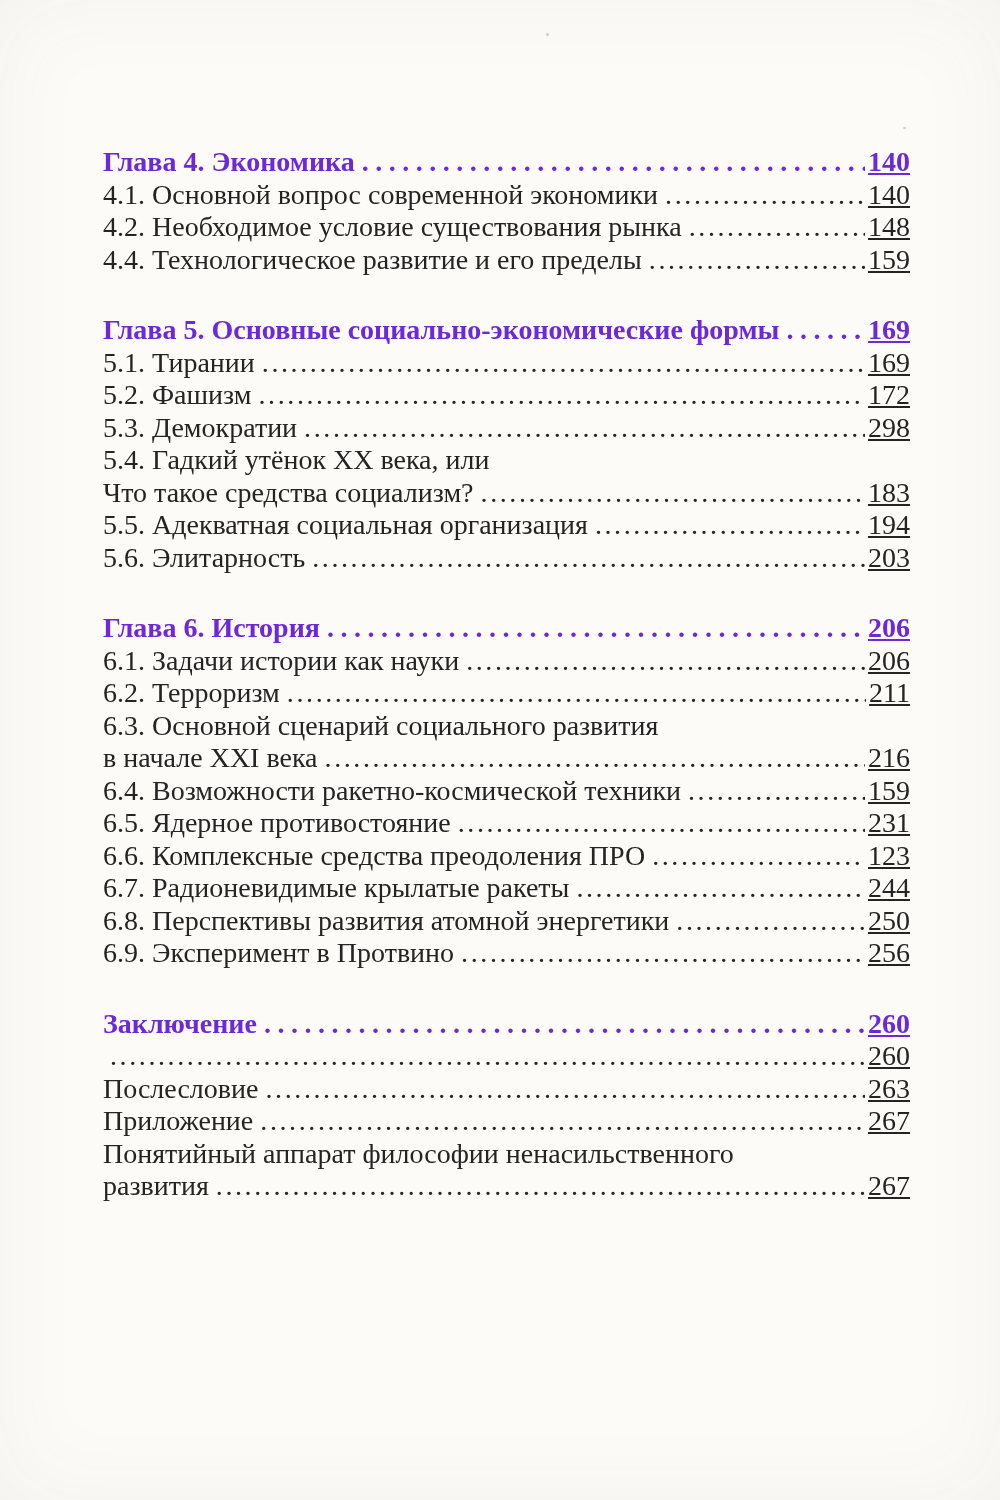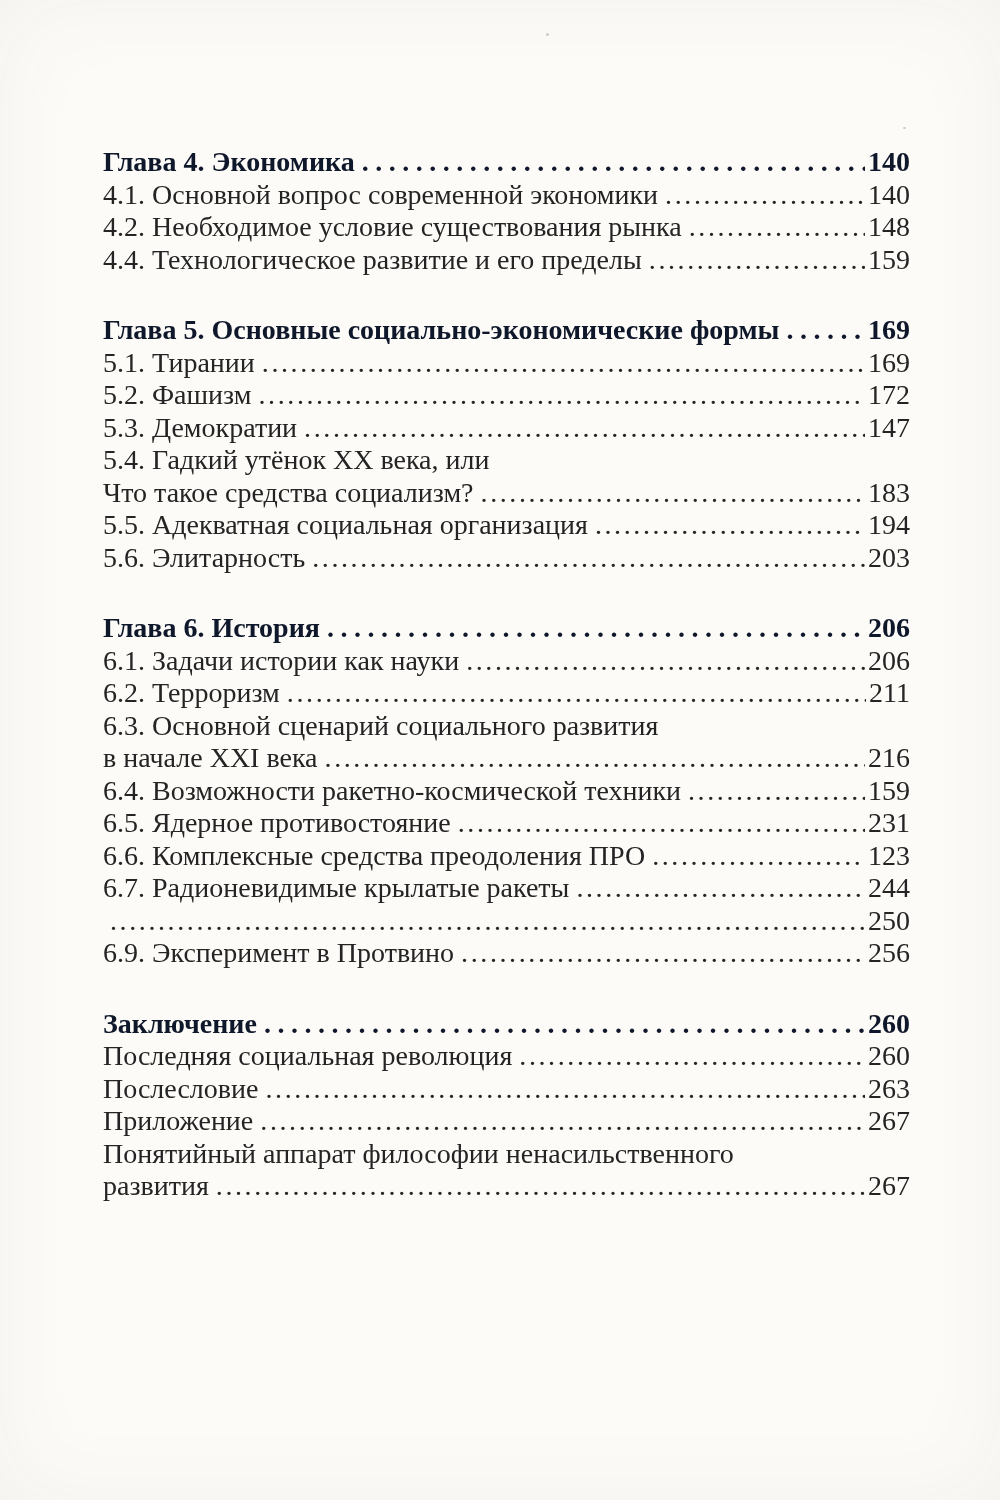--- a/index.html
+++ b/index.html
@@ -43,24 +43,25 @@
     margin: 0 3px 0 7px;
     min-width: 0;
   }
   .leader::after {
     content: "........................................................................................................................";
     letter-spacing: 2.6px;
   }
   .pagenum {
     flex: 0 0 auto;
     text-align: right;
+    text-decoration: underline;
   }
   .heading .row {
     font-weight: bold;
-    color: #0f172a;
+    color: #6d28d9;
   }
   .heading .leader::after {
     letter-spacing: 6.5px;
   }
   
   .speck {
     position: absolute;
     background: rgba(120,120,115,0.35);
     border-radius: 50%;
   }
@@ -123,21 +124,21 @@
           <div class="row">
             <span class="title">5.2. Фашизм</span>
             <span class="leader"></span>
             <span class="pagenum">172</span>
           </div>
         </div>
         <div class="entry">
           <div class="row">
             <span class="title">5.3. Демократии</span>
             <span class="leader"></span>
-            <span class="pagenum">147</span>
+            <span class="pagenum">298</span>
           </div>
         </div>
         <div class="entry">
           <div class="row">
             <span class="title">5.4. Гадкий утёнок XX века, или</span>
           </div>
           <div class="row">
             <span class="title">Что такое средства социализм?</span>
             <span class="leader"></span>
             <span class="pagenum">183</span>
@@ -213,20 +214,21 @@
         </div>
         <div class="entry">
           <div class="row">
             <span class="title">6.7. Радионевидимые крылатые ракеты</span>
             <span class="leader"></span>
             <span class="pagenum">244</span>
           </div>
         </div>
         <div class="entry">
           <div class="row">
+            <span class="title">6.8. Перспективы развития атомной энергетики</span>
             <span class="leader"></span>
             <span class="pagenum">250</span>
           </div>
         </div>
         <div class="entry">
           <div class="row">
             <span class="title">6.9. Эксперимент в Протвино</span>
             <span class="leader"></span>
             <span class="pagenum">256</span>
           </div>
@@ -235,21 +237,20 @@
       <section class="toc-section">
         <div class="entry heading">
           <div class="row">
             <span class="title">Заключение</span>
             <span class="leader"></span>
             <span class="pagenum">260</span>
           </div>
         </div>
         <div class="entry">
           <div class="row">
-            <span class="title">Последняя социальная революция</span>
             <span class="leader"></span>
             <span class="pagenum">260</span>
           </div>
         </div>
         <div class="entry">
           <div class="row">
             <span class="title">Послесловие</span>
             <span class="leader"></span>
             <span class="pagenum">263</span>
           </div>

